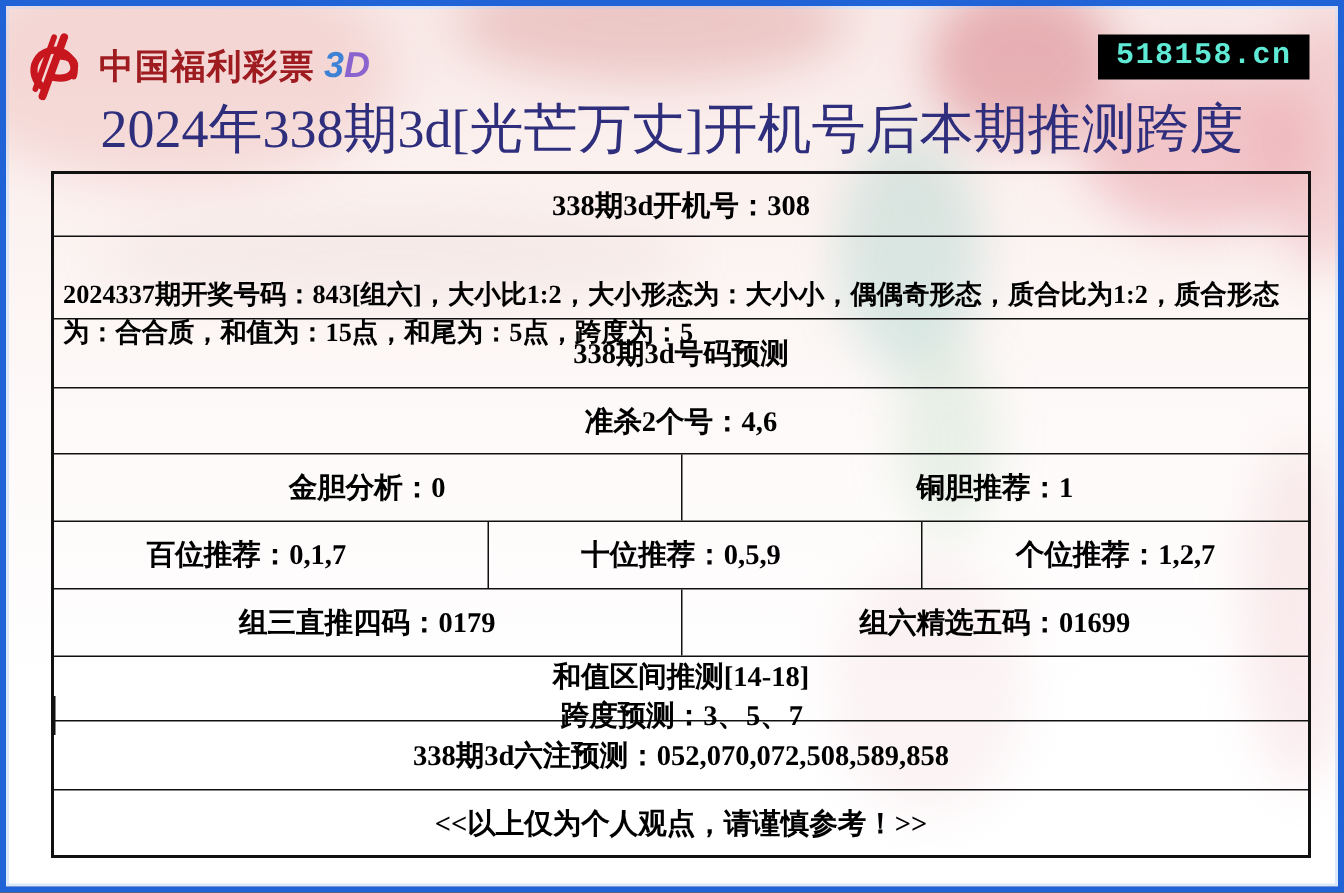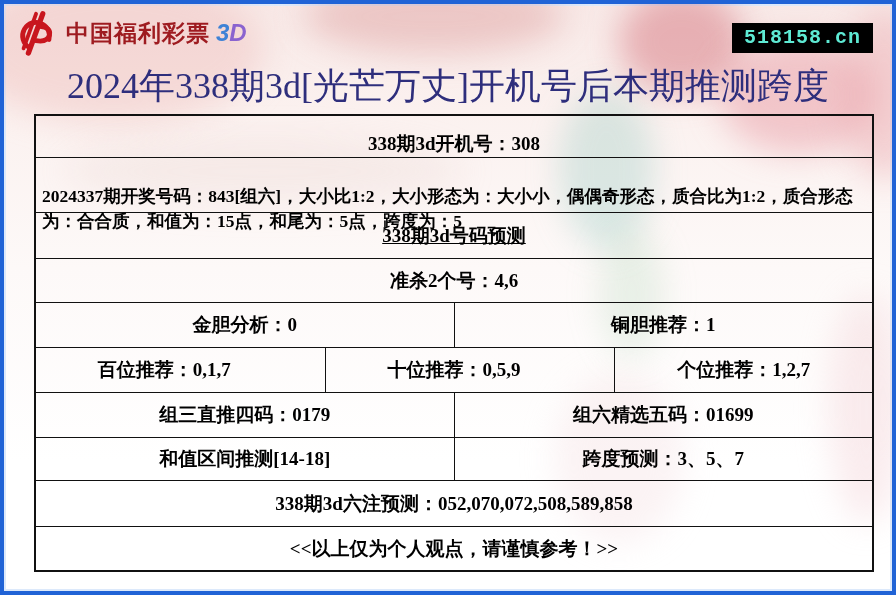--- a/index.html
+++ b/index.html
@@ -22,21 +22,21 @@
   .b4{left:715px;top:35px;width:160px;height:115px;background:rgba(228,138,150,.42);}
   .b5{left:835px;top:5px;width:90px;height:170px;background:rgba(235,168,175,.45);}
   .b6{left:555px;top:85px;width:95px;height:160px;background:rgba(118,188,178,.26);}
   .b7{left:595px;top:225px;width:65px;height:130px;background:rgba(148,198,160,.20);}
   .b8{left:825px;top:290px;width:75px;height:230px;background:rgba(240,200,206,.35);}
   .b9{left:60px;top:135px;width:400px;height:65px;background:rgba(226,202,196,.22);}
   .b10{left:550px;top:370px;width:130px;height:170px;background:rgba(243,216,220,.30);}
 
   
   .header{position:absolute;left:10px;top:6px;right:10px;height:50px;}
-  .brand{position:absolute;left:0;top:0;display:flex;align-items:center;gap:6px;justify-content:space-between;}
+  .brand{position:absolute;left:0;top:11px;display:flex;align-items:center;gap:6px;justify-content:space-between;}
   .logo{width:46px;height:46px;display:block;}
   .brand-name{font-family:"Liberation Sans","DejaVu Sans",sans-serif;font-weight:bold;font-size:23px;color:#9e1b20;letter-spacing:1px;}
   .brand-3d{font-family:"Liberation Sans","DejaVu Sans",sans-serif;font-weight:bold;font-style:italic;font-size:24px;line-height:1;}
   .brand-3d .c3{color:#3e82d6;}
   .brand-3d .cd{color:#8a63cf;}
   .badge{
     position:absolute;right:9px;top:13px;
     background:#000;color:#5eead4;
     font-family:"Liberation Mono","DejaVu Sans Mono",monospace;
     font-weight:bold;font-size:20px;
@@ -51,37 +51,37 @@
     color:#2e2e7c;letter-spacing:0px;white-space:nowrap;
   }
 
   
   .ptable{
     position:absolute;left:30px;top:110px;width:840px;
     box-sizing:border-box;border:2px solid #111;
     color:#000;
   }
   .prow{display:flex;border-top:1px solid #111;box-sizing:border-box;}
-  .prow:first-child{border-top:none;align-items:flex-end;}
+  .prow:first-child{border-top:none;}
   .pcell{
     flex:1;display:flex;align-items:center;justify-content:center;
     border-left:1px solid #111;box-sizing:border-box;
     font-weight:bold;font-size:19px;text-align:center;
     padding:0 4px;
   }
   .pcell:first-child{border-left:none;}
   .r1{height:41px;}
   .r2{height:55px;}
   .r2 .pcell{justify-content:flex-start;text-align:left;font-size:17.5px;line-height:25px;padding:0 6px;margin-top:48px;}
-  .r3{height:46px;text-decoration:underline;}
+  .r3{height:46px;}
   .r4{height:44px;}
   .r5{height:45px;}
   .r6{height:45px;gap:32px;}
   .r7{height:45px;}
-  .r8{height:43px;}
+  .r8{height:43px;flex-direction:column;}
   .r9{height:46px;}
   .r10{height:44px;}
 </style>
 </head>
 <body>
 
 <div class="page">
 
   <div class="bg">
     <div class="blob b1"></div>

